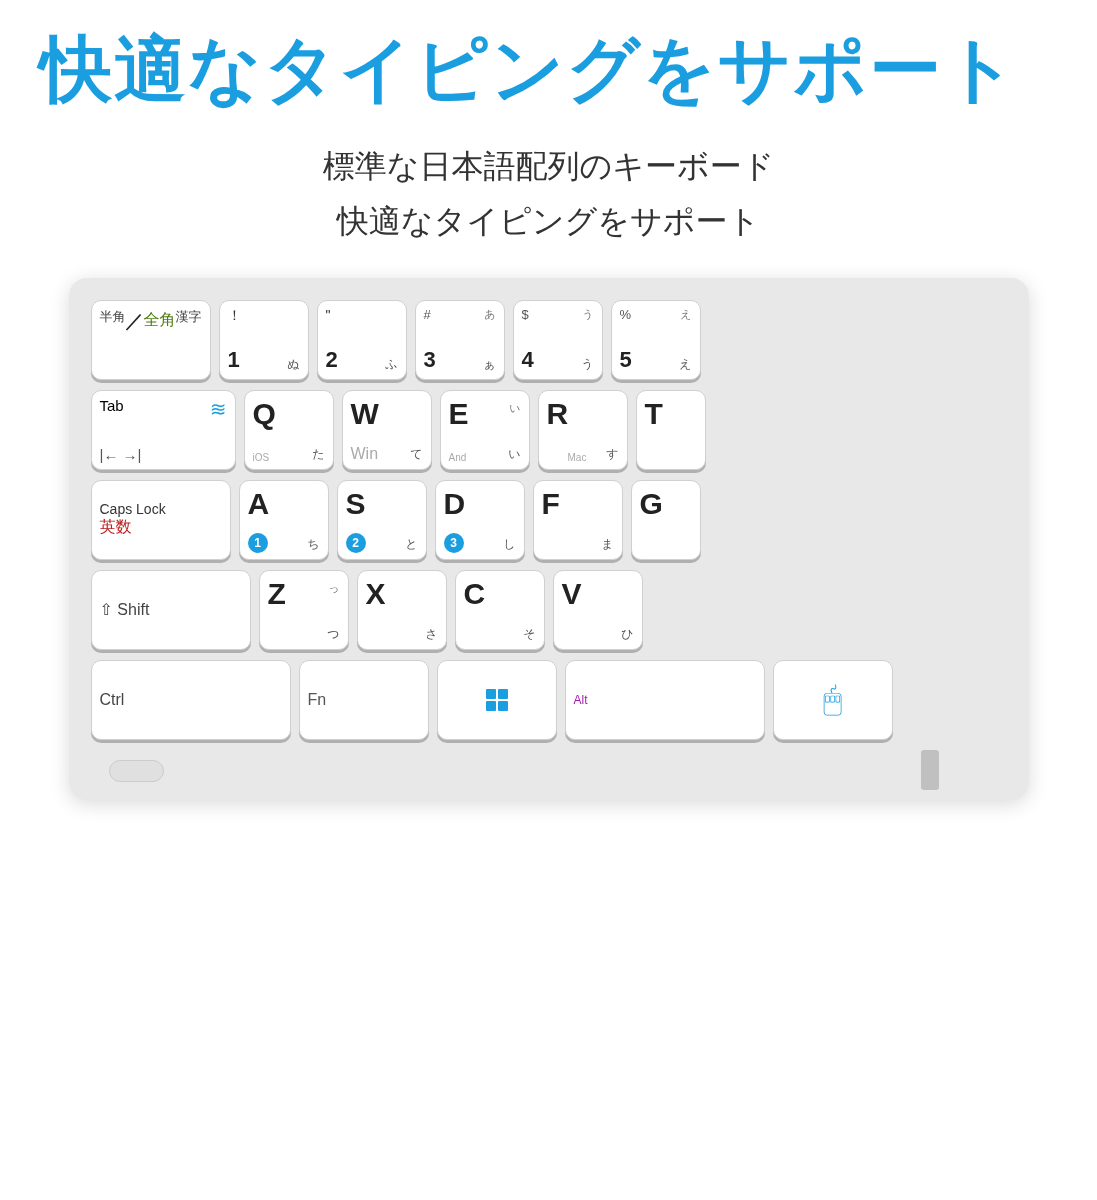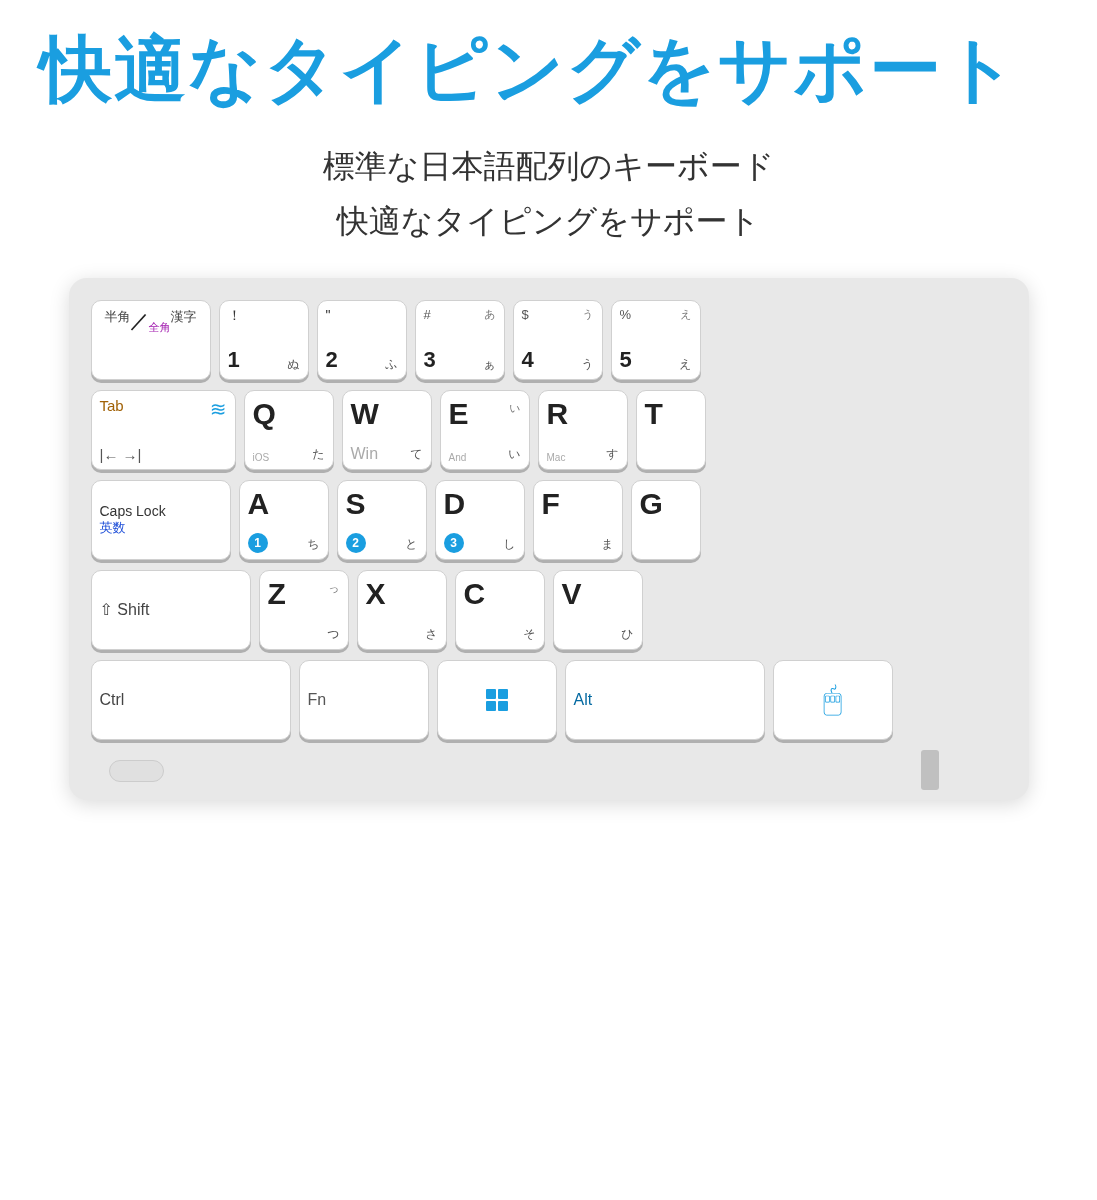--- a/index.html
+++ b/index.html
@@ -146,22 +146,22 @@
       justify-content: center;
     }
 
     .caps-main-text {
       font-size: 14px;
       font-weight: 500;
       color: #333;
     }
 
     .caps-sub-text {
-      font-size: 13px;
-      color: #1d4ed8;
+      font-size: 16px;
+      color: #b91c1c;
     }
 
     
     .shift-content {
       display: flex;
       align-items: center;
       height: 100%;
       font-size: 16px;
       color: #444;
     }
@@ -246,41 +246,42 @@
     }
 
     .and-label {
       font-size: 10px;
       color: #aaa;
     }
 
     .mac-label {
       font-size: 10px;
       color: #aaa;
+      margin-left: 21px;
     }
 
     .win-label {
       font-size: 16px;
       color: #aaa;
     }
 
     .fn-label {
       font-size: 16px;
       color: #555;
       font-weight: 400;
     }
 
     .ctrl-label {
       font-size: 16px;
       color: #444;
     }
 
     .alt-label {
-      font-size: 16px;
-      color: #0369a1;
+      font-size: 12px;
+      color: #a21caf;
     }
   </style>
 </head>
 <body>
 
 <div class="header">
   <div class="main-title">快適なタイピングをサポート</div>
 </div>
 
 <div class="sub-title">
@@ -290,21 +291,21 @@
 
 <div class="keyboard-wrapper">
   <div class="keyboard-rows">
 
     <div class="keyboard-row row1">
 
       <div class="key key-hankaku">
         <div class="hankaku-content">
           <span style="font-size:13px; color:#444;">半角</span>
           <span style="font-size:18px; font-weight:700; color:#222;">／</span>
-          <span style="font-size:11px; color:#a21caf;margin-top:12px;">全角</span>
+          <span style="font-size:16px; color:#4d7c0f;">全角</span>
           <span style="font-size:13px; color:#444;text-align:center;">漢字</span>
         </div>
       </div>
 
       <div class="key key-standard">
         <div class="key-top-row">
           <span style="font-size:14px; color:#333;">！</span>
         </div>
         <div style="display:flex; justify-content:space-between; align-items:flex-end;">
           <span class="key-num">1</span>
@@ -353,21 +354,21 @@
           <span class="key-num">5</span>
           <span class="key-jp">え</span>
         </div>
       </div>
     </div>
 
     <div class="keyboard-row row2">
 
       <div class="key key-tab">
         <div style="display:flex; justify-content:space-between; align-items:flex-start;">
-          <span style="font-size:15px; color:#a16207; font-weight:500;">Tab</span>
+          <span style="font-size:15px; color:#000000; font-weight:500;">Tab</span>
           <span style="color:#1a9ee0; font-size:20px;">≋</span>
         </div>
         <div style="font-size:15px; color:#555; margin-top:4px;">|← →|</div>
       </div>
 
       <div class="key key-standard">
         <div style="display:flex; justify-content:space-between;">
           <span class="key-letter">Q</span>
         </div>
         <div style="display:flex; justify-content:space-between; align-items:flex-end;">

